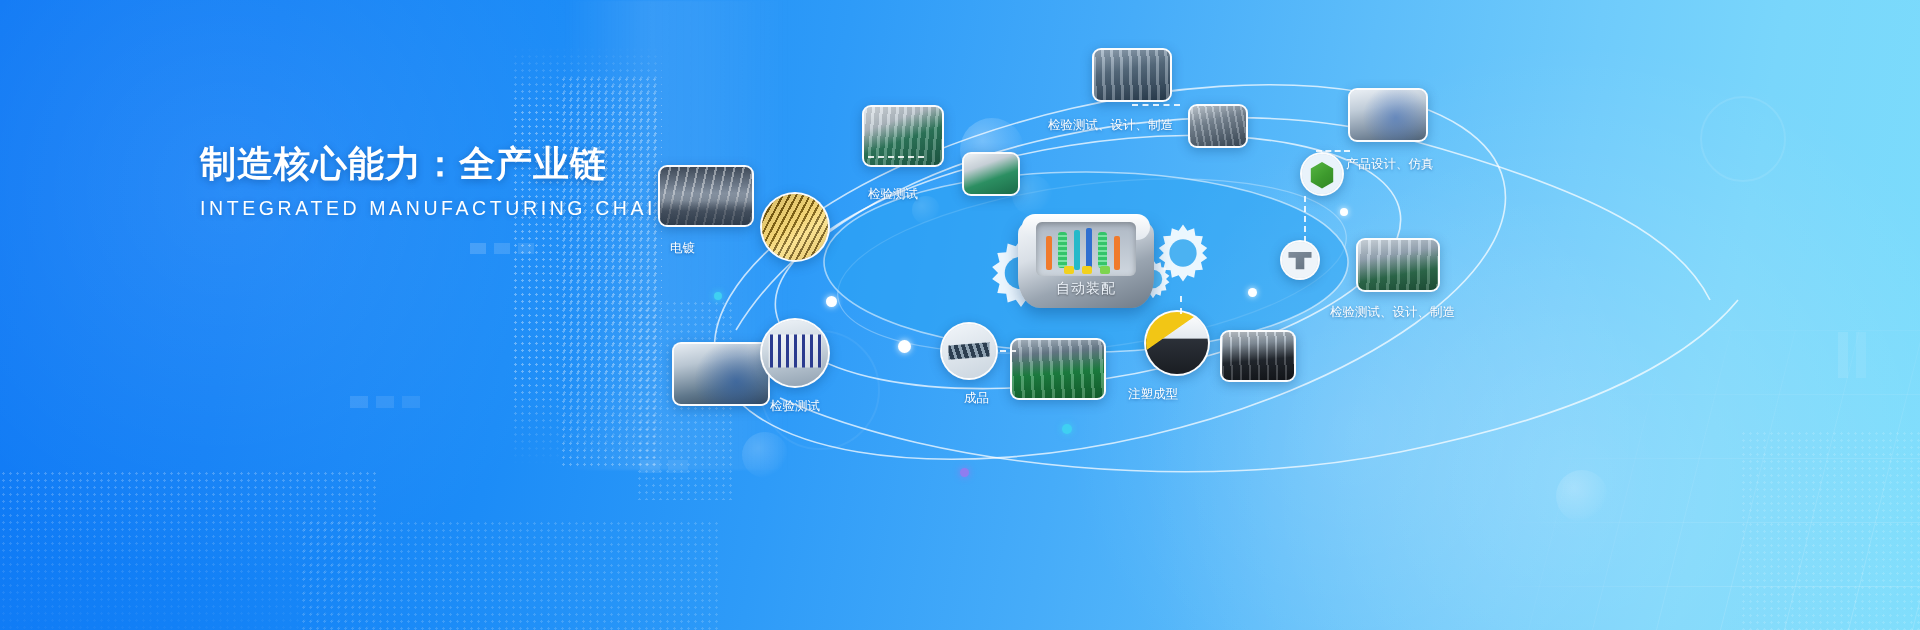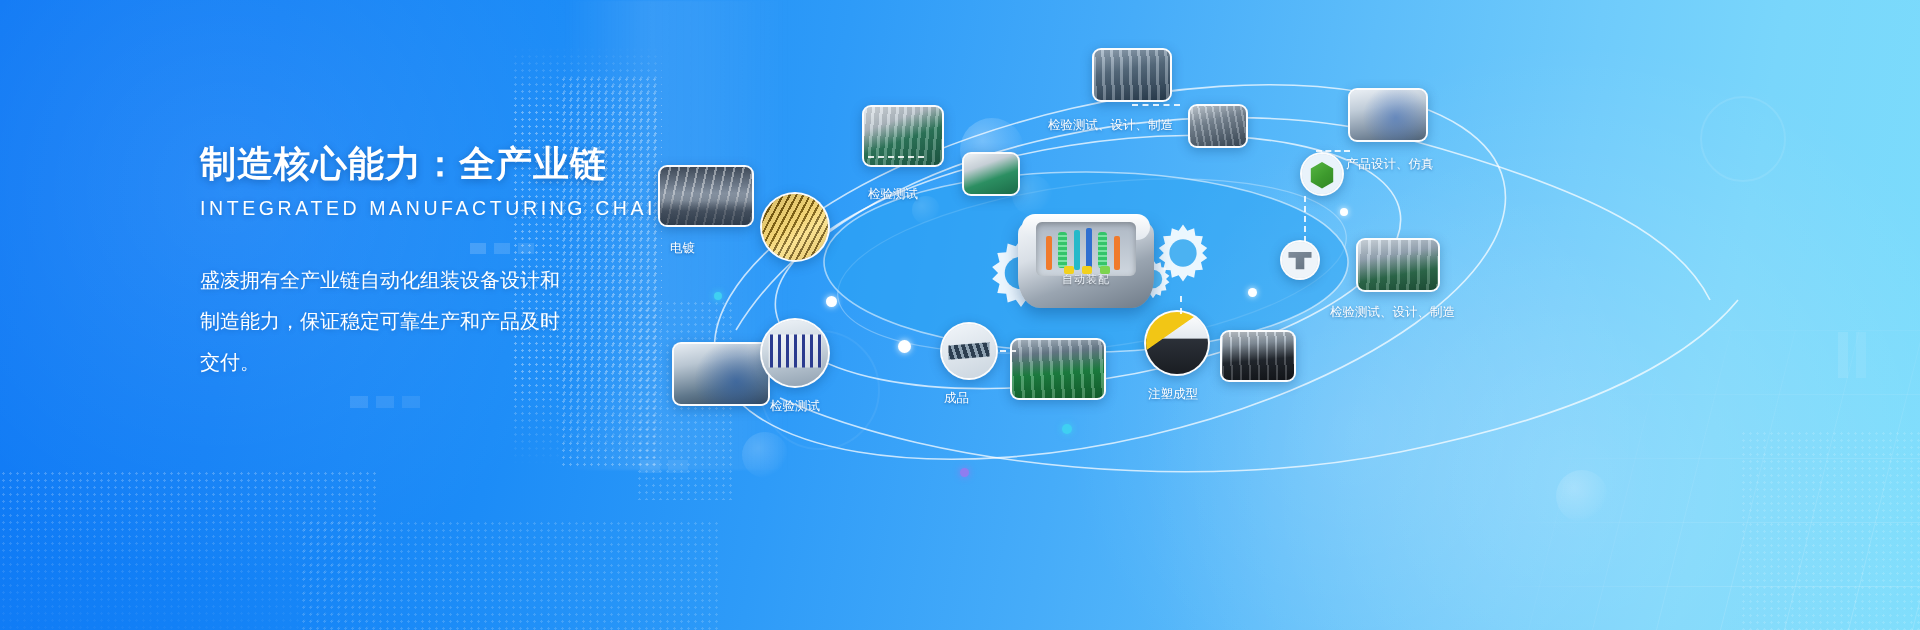--- a/index.html
+++ b/index.html
@@ -141,22 +141,22 @@
   .machine-well {
     position:absolute; left:24px; top:30px; width:100px; height:54px;
     background:linear-gradient(180deg,#aeb8c4,#cfd7df);
     border-radius:6px; overflow:hidden;
     box-shadow:inset 0 2px 6px rgba(0,0,0,.28);
   }
   .pin { position:absolute; bottom:6px; width:6px; border-radius:2px; }
   .coil { position:absolute; width:9px; border-radius:3px;
           background:repeating-linear-gradient(180deg,#35c46a 0 3px,#7ce3a3 3px 5px); }
   .machine-label {
-    position:absolute; left:0; right:0; top:80px; text-align:center;
-    color:#eef4fb; font-size:11px; letter-spacing:1px;
+    position:absolute; left:0; right:0; top:88px; text-align:center;
+    color:#eef4fb; font-size:14px; letter-spacing:1px;
     text-shadow:0 1px 2px rgba(0,0,0,.45);
   }
   .gear { position:absolute; }
 
   
   .dash {
     position:absolute; border-top:2px dashed rgba(255,255,255,.85); height:0;
   }
   .dash-v {
     position:absolute; border-left:2px dashed rgba(255,255,255,.85); width:0;
@@ -204,21 +204,20 @@
     <div class="bokeh" style="left:912px;top:196px;width:28px;height:28px;"></div>
     <div class="bokeh" style="left:1556px;top:470px;width:52px;height:52px;opacity:.7"></div>
     <div class="bokeh" style="left:742px;top:432px;width:46px;height:46px;opacity:.6"></div>
     <div class="ring" style="left:1700px;top:96px;width:86px;height:86px;opacity:.35"></div>
     <div class="ring" style="left:760px;top:330px;width:120px;height:120px;opacity:.22"></div>
   </div>
 
   <div class="copy">
     <div class="headline">制造核心能力：全产业链</div>
     <div class="subhead">INTEGRATED MANUFACTURING CHAIN</div>
-    <div class="body-copy">盛凌拥有全产业链自动化组装设备设计和制造能力，保证稳定可靠生产和产品及时交付。</div>
   </div>
 
   <div id="diagram">
 
     <svg class="orbit-svg" viewBox="0 0 1280 630" preserveAspectRatio="none">
       <g fill="none" stroke="#ffffff" stroke-opacity="0.72" stroke-width="1.6">
         <ellipse cx="448" cy="262" rx="316" ry="118" transform="rotate(-9 448 262)"></ellipse>
         <ellipse cx="470" cy="272" rx="404" ry="168" transform="rotate(-13 470 272)"></ellipse>
         <path d="M 96 330 C 210 140, 560 80, 770 140 C 960 192, 1040 240, 1070 300"></path>
         <path d="M 140 398 C 300 470, 560 492, 760 452 C 920 420, 1040 370, 1098 300"></path>
@@ -343,36 +342,36 @@
         <div class="ph" style="background:repeating-linear-gradient(92deg, rgba(255,255,255,.18) 0 3px, rgba(0,0,0,.10) 3px 10px);"></div>
       </div>
       <div class="nlabel" style="left:690px;top:304px;">检验测试、设计、制造</div>
     </div>
 
     <div class="node">
       <div class="thumb circle" style="left:504px;top:310px;width:66px;height:66px;">
         <div class="ph" style="background:linear-gradient(180deg,#ffffff 0%,#e3e9ef 42%,#2b3038 44%,#1a1d22 100%);"></div>
         <div class="ph" style="background:linear-gradient(145deg,#f2c615 0%,#f2c615 36%,rgba(0,0,0,0) 37%);"></div>
       </div>
-      <div class="nlabel" style="left:508px;top:386px;">注塑成型</div>
+      <div class="nlabel" style="left:488px;top:386px;">注塑成型</div>
     </div>
 
     <div class="node">
       <div class="thumb rect" style="left:580px;top:330px;width:76px;height:52px;">
         <div class="ph" style="background:linear-gradient(175deg,#d9e1e8 0%,#98a6b3 26%,#272d35 58%,#15181d 100%);"></div>
         <div class="ph" style="background:repeating-linear-gradient(88deg, rgba(255,255,255,.18) 0 2px, rgba(0,0,0,.18) 2px 9px);"></div>
       </div>
     </div>
 
     <div class="node">
       <div class="thumb circle" style="left:300px;top:322px;width:58px;height:58px;">
         <div class="ph" style="background:linear-gradient(160deg,#f2f6fa,#c9d4de);"></div>
         <div class="ph" style="background:repeating-linear-gradient(72deg,#2c3e50 0 4px,#8fa2b2 4px 7px);clip-path:polygon(12% 40%,88% 34%,88% 60%,12% 66%);"></div>
       </div>
-      <div class="nlabel" style="left:304px;top:390px;">成品</div>
+      <div class="nlabel" style="left:324px;top:390px;">成品</div>
     </div>
 
     <div class="node">
       <div class="thumb rect" style="left:370px;top:338px;width:96px;height:62px;">
         <div class="ph" style="background:linear-gradient(175deg,#b9c7d4 0%,#6f8494 24%,#1f8a46 56%,#14662f 100%);"></div>
         <div class="ph" style="background:repeating-linear-gradient(86deg, rgba(255,255,255,.22) 0 3px, rgba(0,0,0,.12) 3px 10px);"></div>
       </div>
     </div>
 
     <div class="node">

